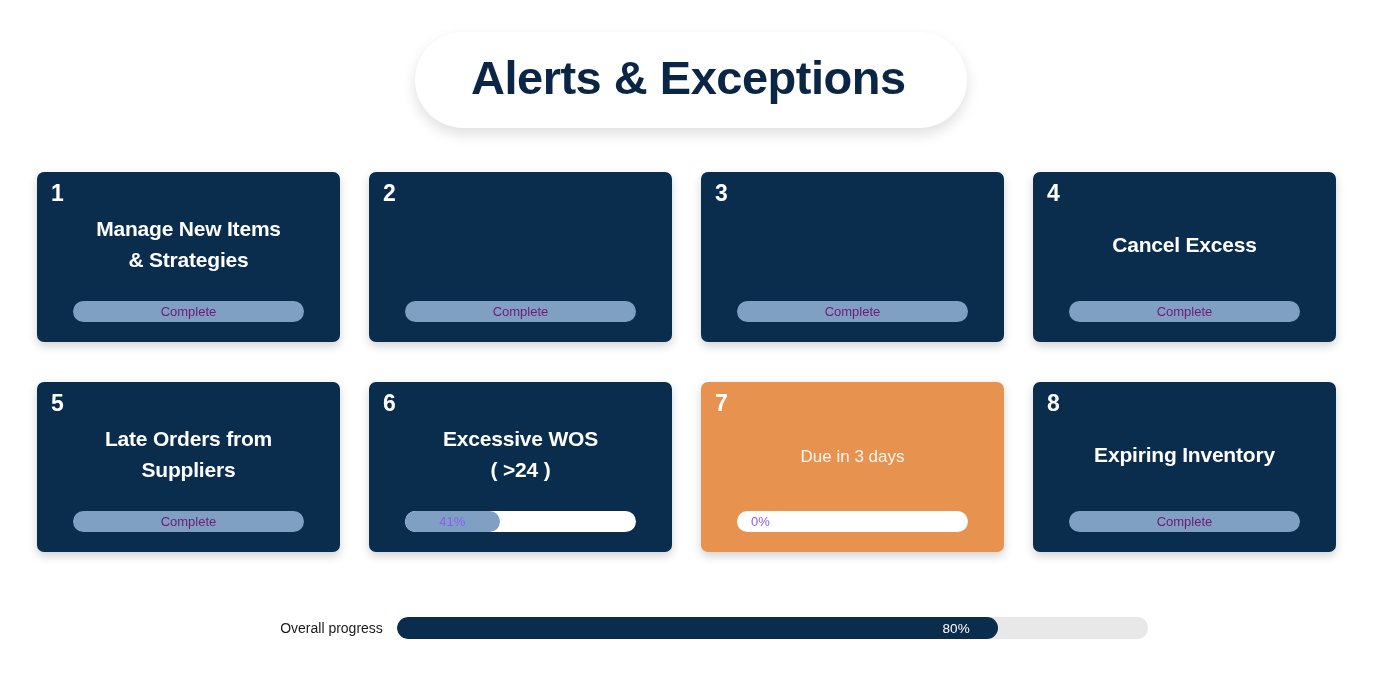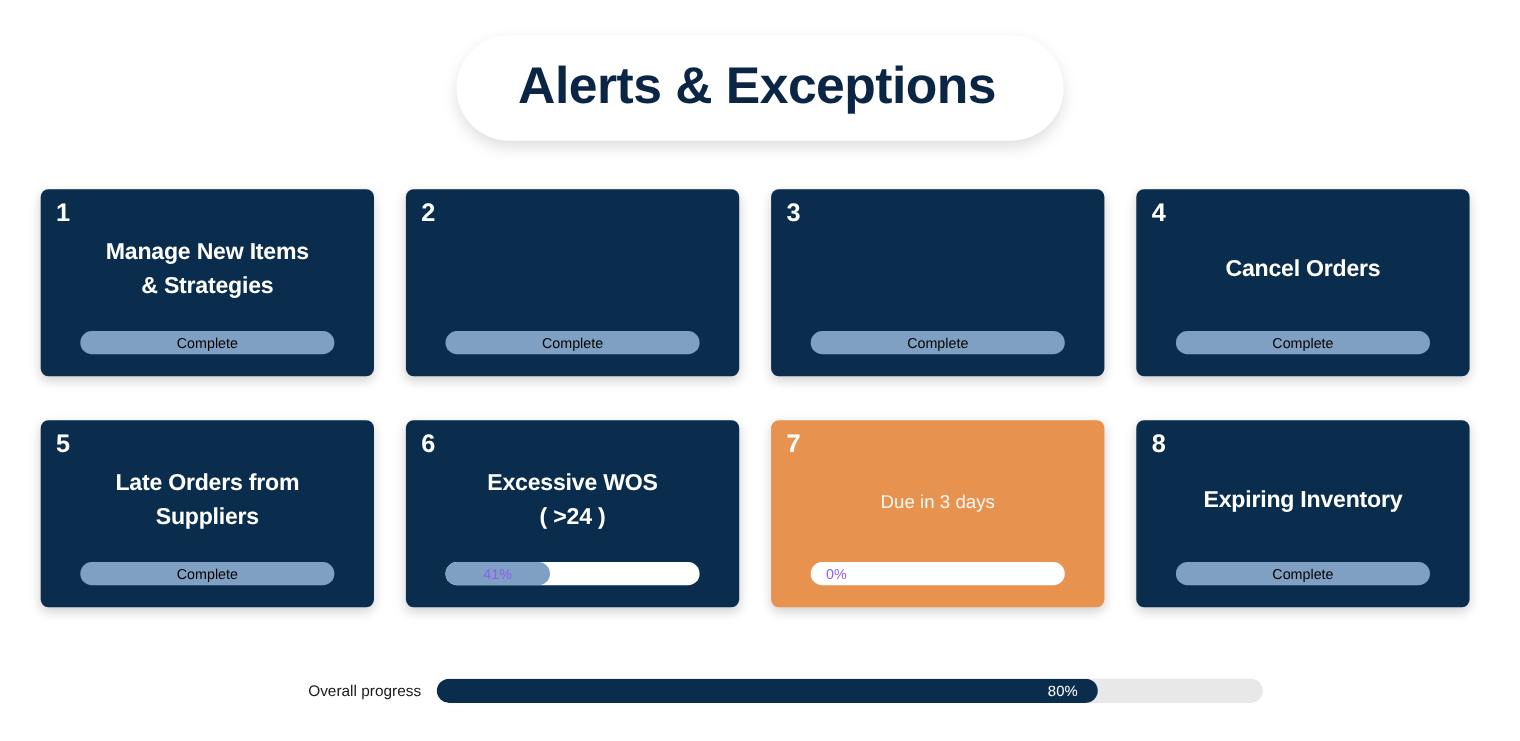--- a/index.html
+++ b/index.html
@@ -114,21 +114,21 @@
     height: 21px;
   }
   .status-pill {
     height: 21px;
     border-radius: 11px;
     background: #7fa0c2;
     display: flex;
     align-items: center;
     justify-content: center;
     font-size: 13px;
-    color: #000000;
+    color: #701a75;
   }
   .prog-track {
     position: relative;
     height: 21px;
     border-radius: 11px;
     background: #ffffff;
     overflow: hidden;
   }
   .prog-fill {
     position: absolute;
@@ -177,21 +177,21 @@
     left: 0; top: 0; bottom: 0;
     border-radius: 11px;
     background: #0b2d4d;
     display: flex;
     align-items: center;
     justify-content: flex-end;
   }
   .overall-value {
     font-size: 13.5px;
     color: #ffffff;
-    padding-right: 18px;
+    padding-right: 28px;
   }
 </style>
 </head>
 <body>
 
 <div class="title-wrap">
   <div class="title-pill">
     <h1>Alerts &amp; Exceptions</h1>
   </div>
 </div>
@@ -215,21 +215,21 @@
     </div>
     <div class="card">
       <div class="card-num">3</div>
       <div class="card-foot">
         <div class="status-pill">Complete</div>
       </div>
     </div>
     <div class="card">
       <div class="card-num">4</div>
       <div class="card-body">
-        <div class="card-title">Cancel Orders</div>
+        <div class="card-title">Cancel Excess</div>
       </div>
       <div class="card-foot">
         <div class="status-pill">Complete</div>
       </div>
     </div>
     <div class="card">
       <div class="card-num">5</div>
       <div class="card-body">
         <div class="card-title">Late Orders from
 Suppliers</div>

